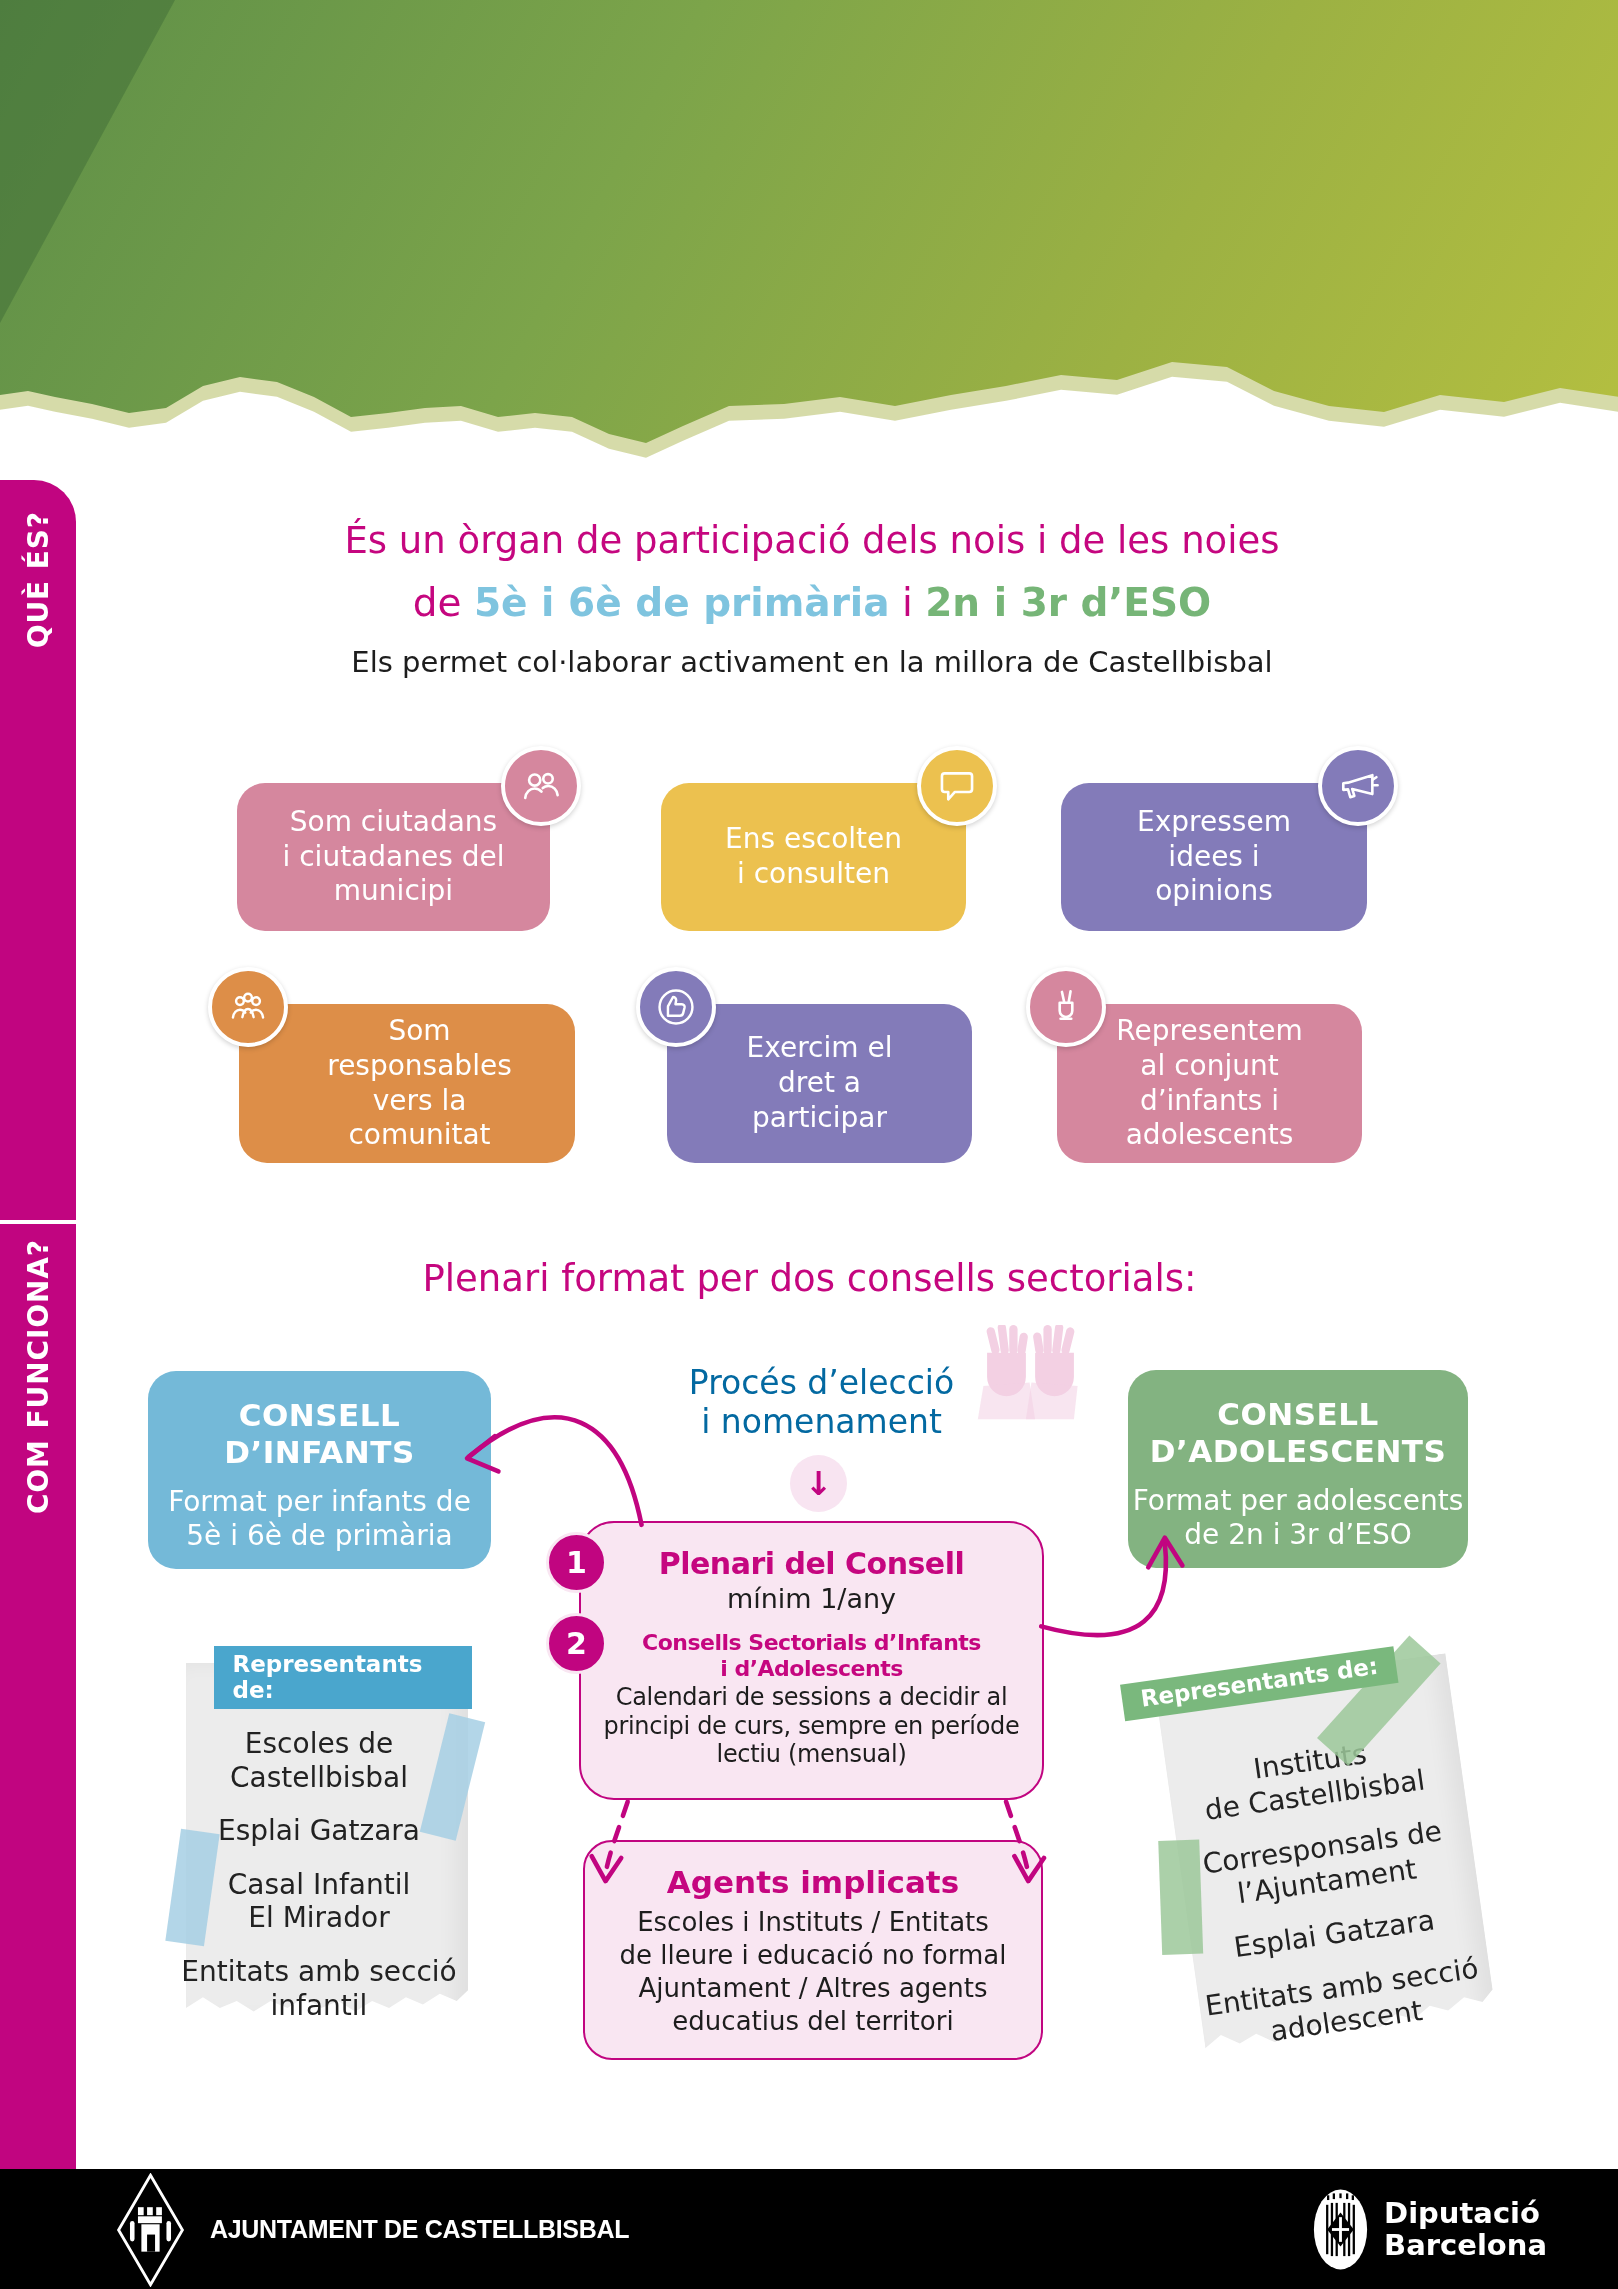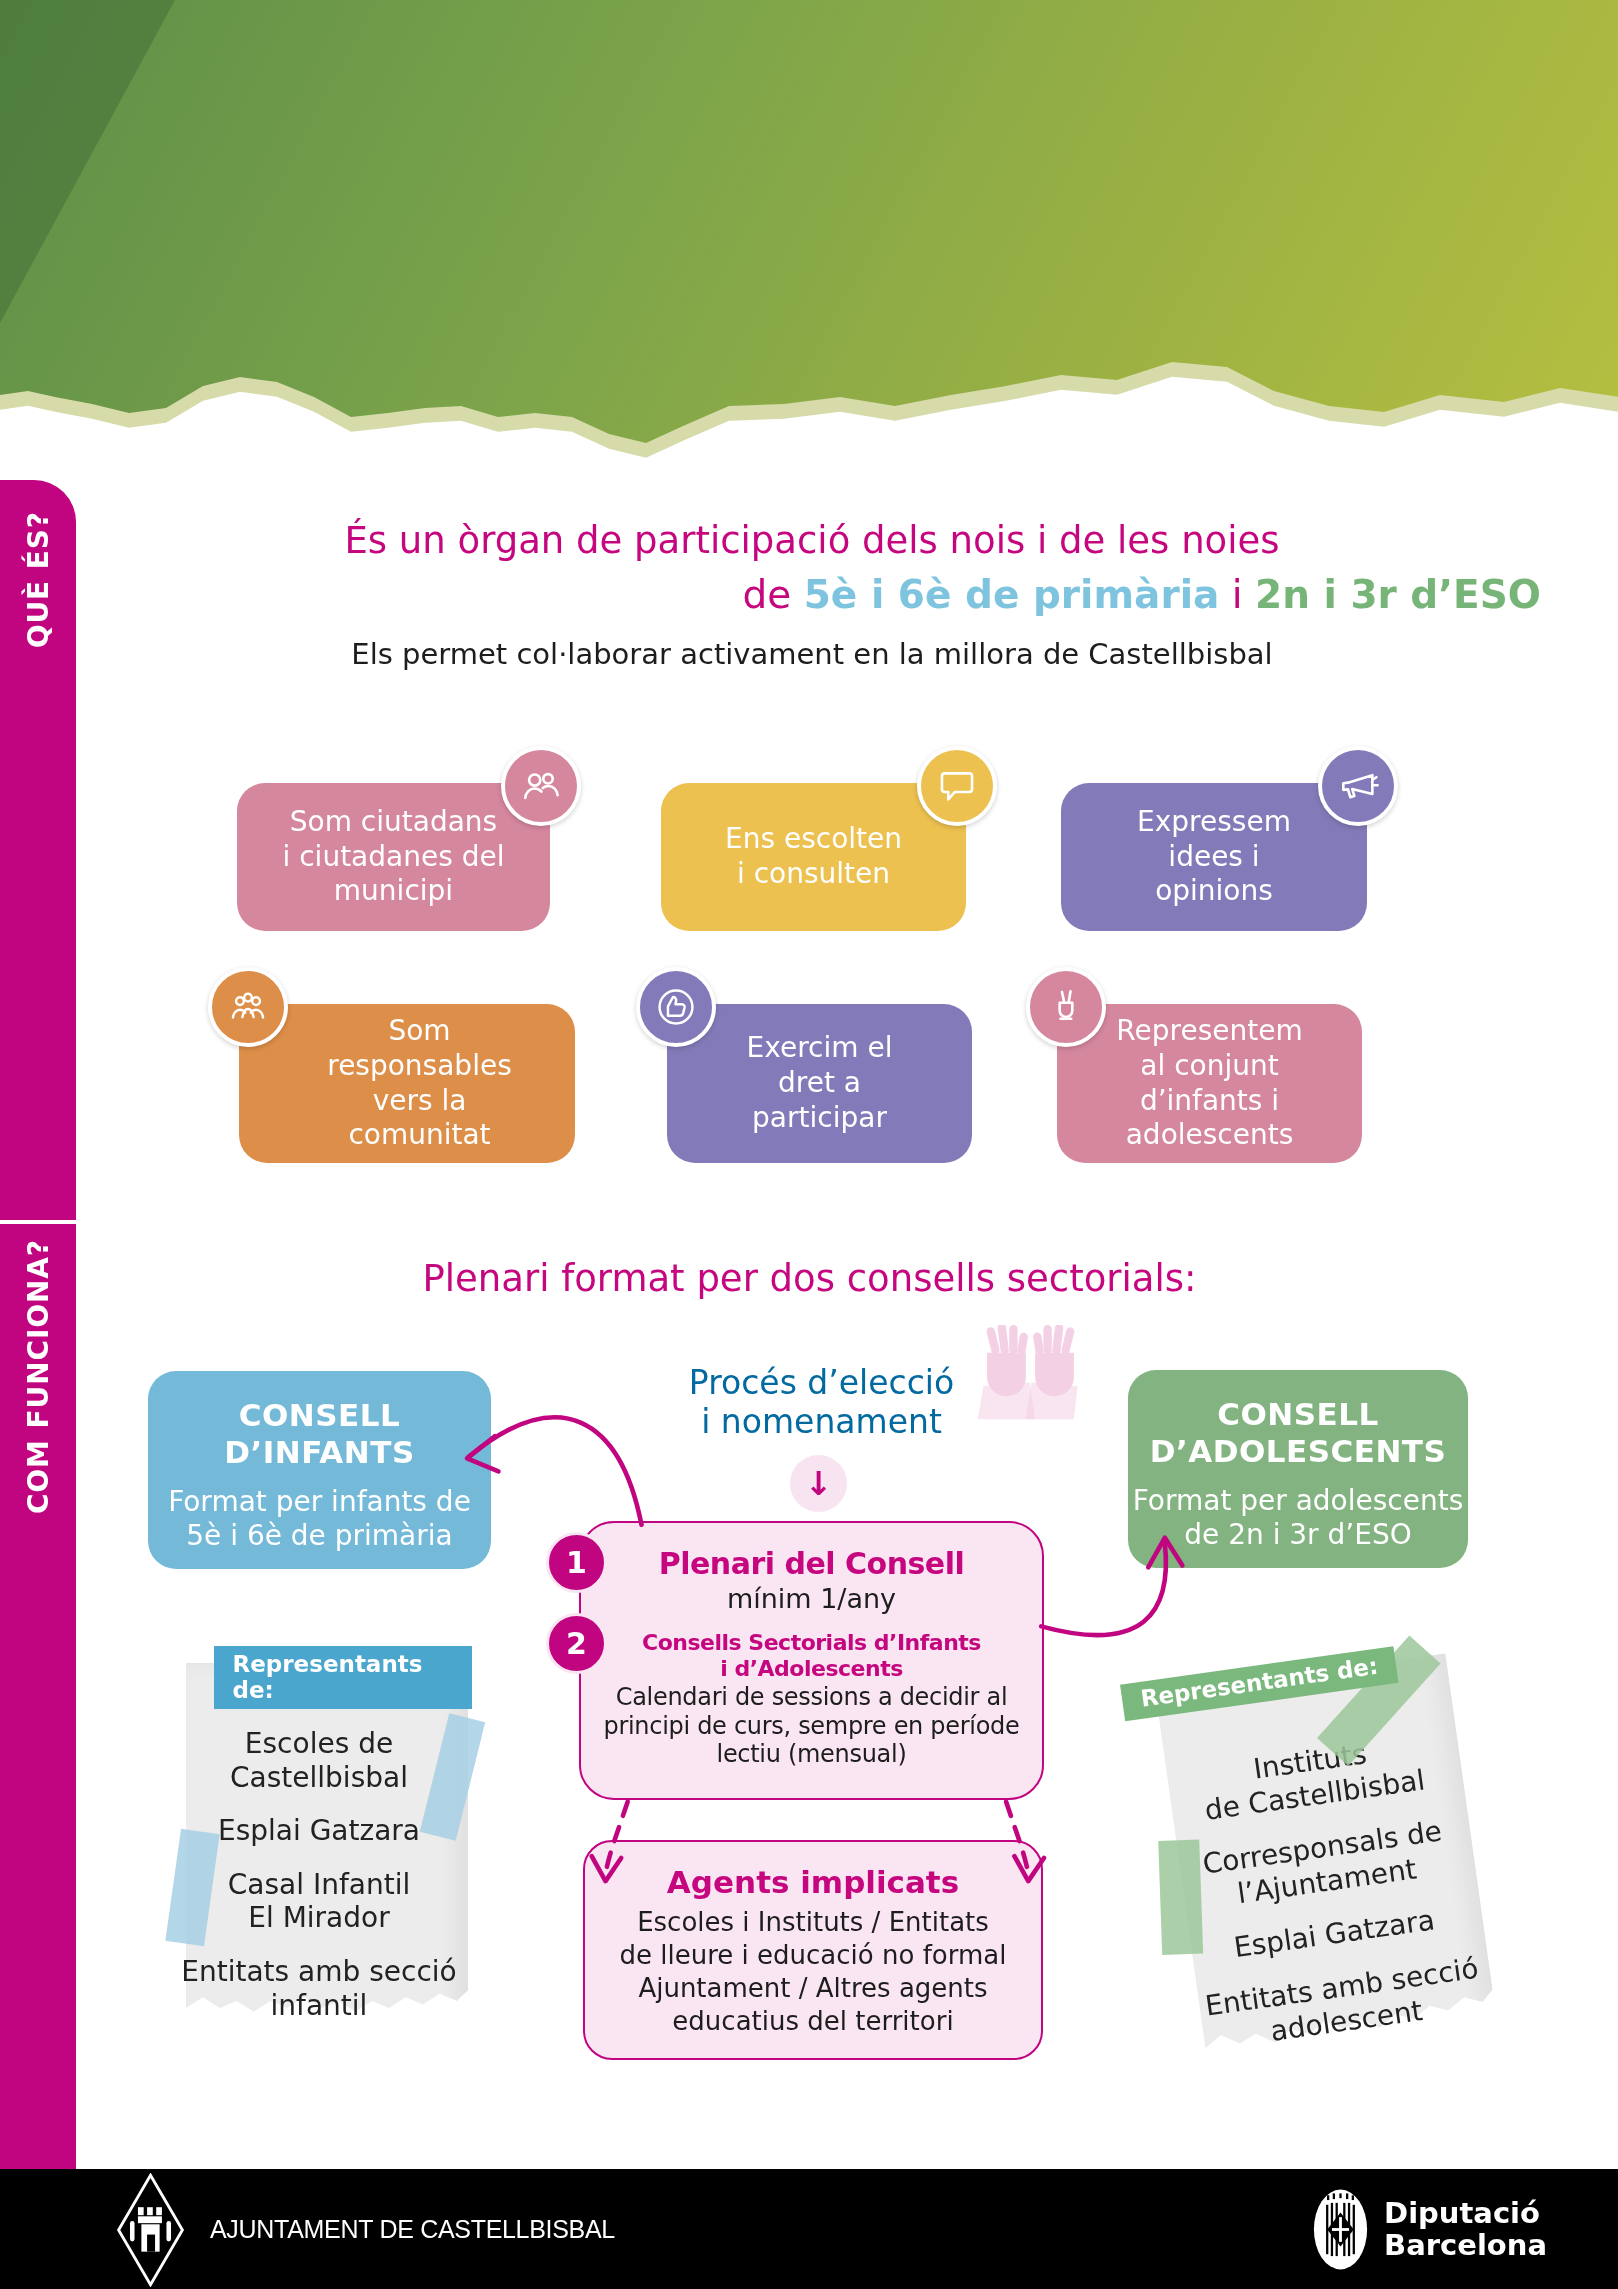--- a/index.html
+++ b/index.html
@@ -40,21 +40,21 @@
     position:absolute;left:50%;transform:translateX(-50%) rotate(180deg);
     writing-mode:vertical-rl;color:#fff;font-weight:bold;font-size:28px;
     letter-spacing:0.9px;white-space:nowrap;
   }
   .side1 .side-label{top:31px;}
   .side2 .side-label{top:14.8px;}
 
   
   .intro{position:absolute;left:83px;top:517px;width:1458px;text-align:center;z-index:2;}
   .intro-l1{font-size:37px;color:#c5067f;line-height:1.3;}
-  .intro-l2{font-size:39px;color:#c5067f;line-height:1.3;margin-top:5px;text-align:right;}
+  .intro-l2{font-size:39px;color:#c5067f;line-height:1.3;margin-top:13px;}
   .intro-l2 .hl-blue{color:#7fc4df;font-weight:bold;}
   .intro-l2 .hl-green{color:#76b577;font-weight:bold;}
   .intro-l3{font-size:29px;color:#1d1d1d;margin-top:16.6px;}
 
   
   .bbox{
     position:absolute;border-radius:28px;color:#fff;z-index:2;
     display:flex;align-items:center;justify-content:center;text-align:center;
   }
   .btext{font-size:28px;line-height:1.24;padding:0 7.4px;}
@@ -124,21 +124,21 @@
   .note-left{position:absolute;left:166px;top:1659px;width:306px;height:362px;z-index:2;}
   .note-right{position:absolute;left:1161px;top:1663px;width:325px;height:388px;z-index:2;transform:rotate(-8deg);}
 
   
   .footer{
     position:absolute;left:0;top:2169px;width:1619px;height:121px;background:#000;z-index:5;
     display:flex;align-items:center;justify-content:space-between;
     padding:0 72px 0 111px;box-sizing:border-box;color:#fff;
   }
   .f-left{display:flex;align-items:center;}
-  .f-left-text{font-size:25px;letter-spacing:-0.3px;margin-left:20px;font-family:"Liberation Sans",sans-serif;}
+  .f-left-text{font-size:25px;letter-spacing:-0.3px;margin-left:20px;font-family:"Liberation Sans",sans-serif;font-weight:bold;}
   .f-right{display:flex;align-items:center;}
   .f-right-text{font-size:29px;font-weight:bold;line-height:1.08;margin-left:14.8px;}
 
   .overlay-svg{position:absolute;left:0;top:0;z-index:5;pointer-events:none;}
 </style>
 </head>
 <body>
 
 <div id="poster">
 

